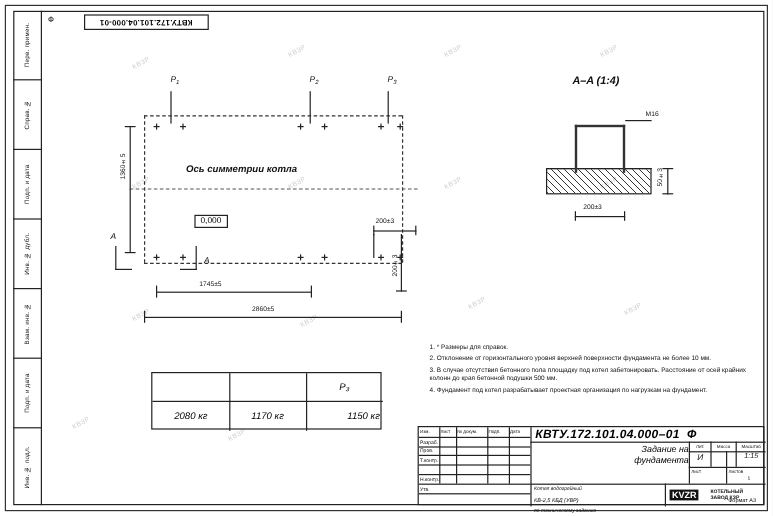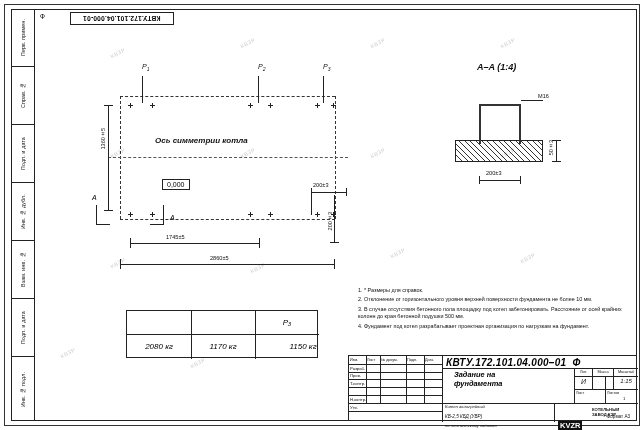--- a/index.html
+++ b/index.html
@@ -44,21 +44,21 @@
 
   
   .ptable{position:absolute;border:1.2px solid #222;box-sizing:border-box;}
   .ptable .c{position:absolute;display:flex;align-items:center;justify-content:center;font-size:8px;font-style:italic;}
 
   
   .tb{position:absolute;border:1.2px solid #222;box-sizing:border-box;}
   .tbtxt{position:absolute;font-size:5px;color:#111;white-space:nowrap;}
   .tbtxt-c{position:absolute;font-size:5px;color:#111;text-align:center;}
   .code{position:absolute;font-size:10px;font-weight:bold;font-style:italic;letter-spacing:.3px;}
-  .tname{position:absolute;font-size:7.4px;font-weight:bold;font-style:italic;text-align:left;width:100%;margin-left:12px;}
+  .tname{position:absolute;font-size:7.4px;font-weight:normal;font-style:italic;text-align:right;width:100%;}
   .kvzr-box{position:absolute;background:#111;color:#fff;font-size:7.5px;font-weight:bold;padding:0 2px;}
   .hatch{position:absolute;background:
      repeating-linear-gradient(45deg,#333 0 0.6px,transparent 0.6px 4px);
      border:1.2px solid #222;box-sizing:border-box;}
   .bolt{position:absolute;background:#333;}
   .arrowlbl{position:absolute;font-size:7px;font-style:italic;}
   .fmt{position:absolute;right:14px;bottom:11px;font-size:4.6px;color:#111;}
 </style>
 </head>
 <body>
@@ -285,20 +285,20 @@
     <div class="tbtxt" style="left:240px;top:40px;font-size:4.2px;"></div>
     <div class="tbtxt" style="left:274px;top:40px;font-size:4.2px;">1</div>
 
     <div style="position:absolute;left:96px;top:48px;width:100px;">
       <div class="tbtxt" style="position:relative;left:0;top:0;font-size:4.2px;font-style:italic;">Котел водогрейный</div>
       <div class="tbtxt" style="position:relative;left:0;top:4.5px;font-size:4.6px;font-style:italic;">КВ-2,5 КБД (УВР)</div>
       <div class="tbtxt" style="position:relative;left:0;top:9px;font-size:4.2px;font-style:italic;">по техническому заданию</div>
     </div>
 
     <div class="vline" style="left:205px;top:47px;height:19px;"></div>
-    <div class="kvzr-box" style="left:209px;top:65px;">KVZR</div>
+    <div class="kvzr-box" style="left:209px;top:52px;">KVZR</div>
     <div class="tbtxt" style="left:243px;top:51px;font-size:4.2px;font-weight:bold;">КОТЕЛЬНЫЙ</div>
     <div class="tbtxt" style="left:243px;top:56px;font-size:4.2px;font-weight:bold;">ЗАВОД КЗР</div>
   </div>
 
   <div class="fmt">Формат A3</div>
 
 </div>
 
 </body></html>

